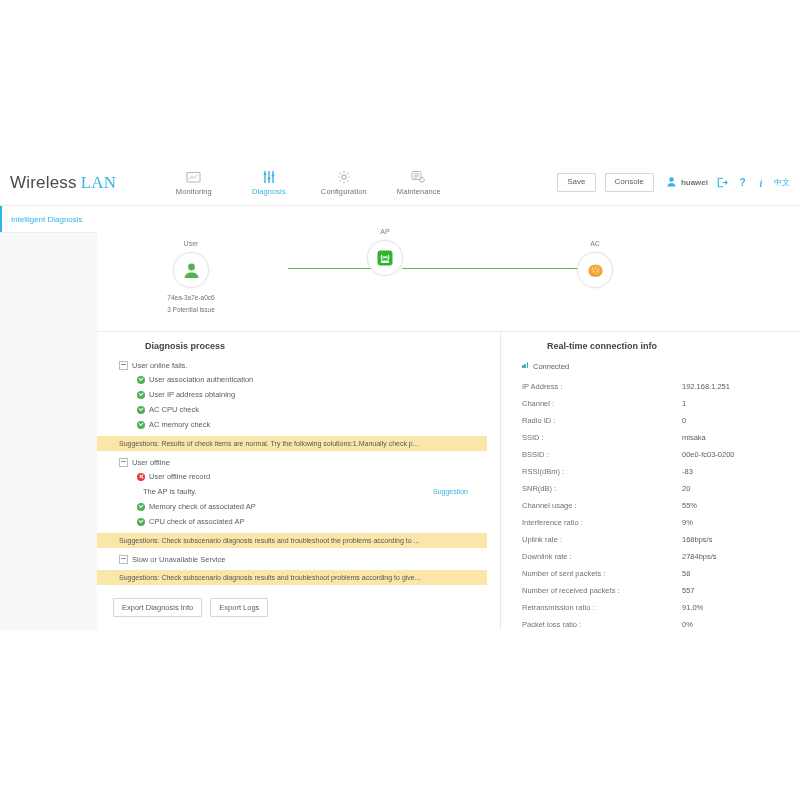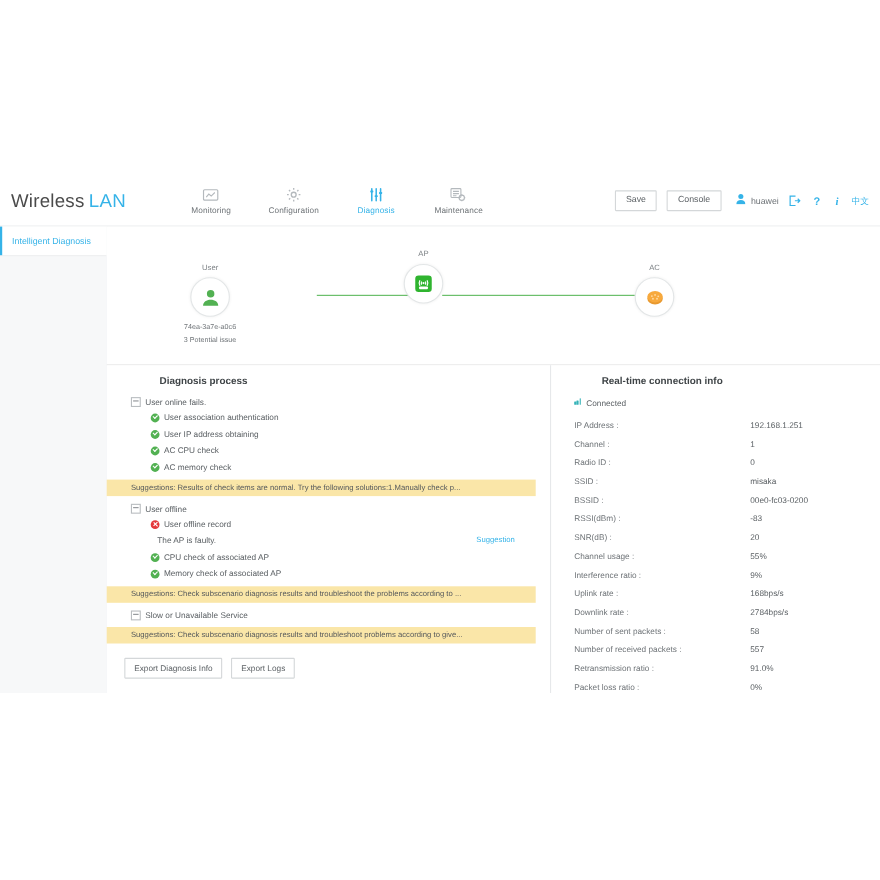--- a/index.html
+++ b/index.html
@@ -26,21 +26,21 @@
     display: flex;
     align-items: center;
   }
   .brand {
     margin-left: 10px;
     font-size: 17px;
     letter-spacing: .2px;
     color: #4a4a4a;
     white-space: nowrap;
   }
-  .brand .lan { color: #35b3e8; margin-left: 4px; }
+  .brand .lan { color: #35b3e8; margin-left: 4px; font-family: Liberation Serif, serif; }
 
   .nav {
     display: flex;
     align-items: flex-start;
     margin-left: 40px;
     height: 45px;
   }
   .nav-item {
     width: 75px;
     height: 45px;
@@ -73,21 +73,21 @@
     background: #fff;
     color: #5b6064;
     font-size: 8px;
     font-family: "Liberation Sans", sans-serif;
     padding: 3px 9px;
     border-radius: 1px;
     cursor: pointer;
     line-height: 1.3;
   }
   .user-box { display: flex; align-items: center; gap: 5px; margin-left: 4px;}
-  .user-name { font-size: 8px; color: #6e7377; }
+  .user-name { font-size: 8px; color: #6e7377; font-weight: bold; }
   .hdr-ico { cursor: pointer; display:flex; align-items:center; }
   .zh { font-size: 8px; color: #35b3e8; cursor: pointer; }
 
   
   .sidebar {
     position: absolute;
     left: 0; top: 206px;
     width: 97px; height: 424px;
     background: #f7f8f9;
     border-right: 1px solid #e9ebed;
@@ -306,46 +306,46 @@
 
     <div class="nav">
       <div class="nav-item">
         <span class="nav-ico">
           <svg width="15" height="13" viewBox="0 0 15 13">
               <rect x="1" y="1.5" width="13" height="9.5" rx="1" fill="none" stroke="#b4b9bd" stroke-width="1.1"></rect>
               <polyline points="3.5,8.2 5.8,5.4 8,7.2 11.3,4" fill="none" stroke="#b4b9bd" stroke-width="1"></polyline>
             </svg>
         </span>
         <span class="nav-label">Monitoring</span>
-      </div>
-      <div class="nav-item">
-        <span class="nav-ico">
-          <svg width="14" height="14" viewBox="0 0 14 14">
-              <g fill="none" stroke="#b4b9bd" stroke-width="1.2">
-                <circle cx="7" cy="7" r="2.2"></circle>
-                <path d="M7 .9v1.6M7 11.5v1.6M.9 7h1.6M11.5 7h1.6M2.7 2.7l1.1 1.1M10.2 10.2l1.1 1.1M11.3 2.7l-1.1 1.1M3.8 10.2l-1.1 1.1"></path>
-              </g>
-            </svg>
-        </span>
-        <span class="nav-label">Configuration</span>
       </div>
       <div class="nav-item active">
         <span class="nav-ico">
           <svg width="14" height="14" viewBox="0 0 14 14">
               <g stroke="#35b3e8" stroke-width="1.4" stroke-linecap="round">
                 <path d="M3 1.5v11M7 1.5v11M11 1.5v11"></path>
               </g>
               <g fill="#35b3e8">
                 <rect x="1.6" y="3.2" width="2.8" height="1.7" rx=".5"></rect>
                 <rect x="5.6" y="7.5" width="2.8" height="1.7" rx=".5"></rect>
                 <rect x="9.6" y="4.6" width="2.8" height="1.7" rx=".5"></rect>
               </g>
             </svg>
         </span>
         <span class="nav-label">Diagnosis</span>
+      </div>
+      <div class="nav-item">
+        <span class="nav-ico">
+          <svg width="14" height="14" viewBox="0 0 14 14">
+              <g fill="none" stroke="#b4b9bd" stroke-width="1.2">
+                <circle cx="7" cy="7" r="2.2"></circle>
+                <path d="M7 .9v1.6M7 11.5v1.6M.9 7h1.6M11.5 7h1.6M2.7 2.7l1.1 1.1M10.2 10.2l1.1 1.1M11.3 2.7l-1.1 1.1M3.8 10.2l-1.1 1.1"></path>
+              </g>
+            </svg>
+        </span>
+        <span class="nav-label">Configuration</span>
       </div>
       <div class="nav-item">
         <span class="nav-ico">
           <svg width="15" height="14" viewBox="0 0 15 14">
               <g fill="none" stroke="#b4b9bd" stroke-width="1">
                 <rect x="1" y="1.5" width="9" height="8" rx=".8"></rect>
                 <path d="M2.8 4h5.4M2.8 6h5.4M2.8 8h3.2"></path>
                 <circle cx="10.8" cy="9.8" r="2.4"></circle>
                 <path d="M10.8 6.6v1M10.8 12v1M7.6 9.8h1M13 9.8h1"></path>
               </g>
@@ -484,25 +484,25 @@
           <div class="tree-leaf">
             <span class="ico-err"></span>
             <span>User offline record</span>
           </div>
           <div class="tree-note">
             <span>The AP is faulty.</span>
             <span class="sugg-link">Suggestion</span>
           </div>
           <div class="tree-leaf">
             <span class="ico-ok"></span>
-            <span>CPU check of associated AP</span>
+            <span>Memory check of associated AP</span>
           </div>
           <div class="tree-leaf">
             <span class="ico-ok"></span>
-            <span>Memory check of associated AP</span>
+            <span>CPU check of associated AP</span>
           </div>
         </div>
         <div class="suggestion-bar" style="margin-top:4px;">
           <span>Suggestions: Check subscenario diagnosis results and troubleshoot the problems according to ...</span>
         </div>
 
         <div class="tree" style="margin-top:4px;">
           <div class="tree-group">
             <span class="expander"></span>
             <span>Slow or Unavailable Service</span>

